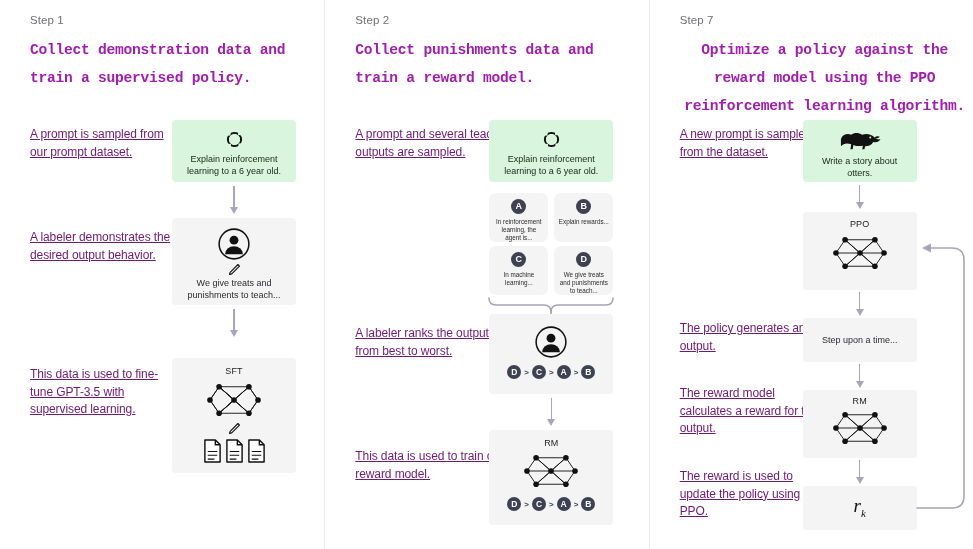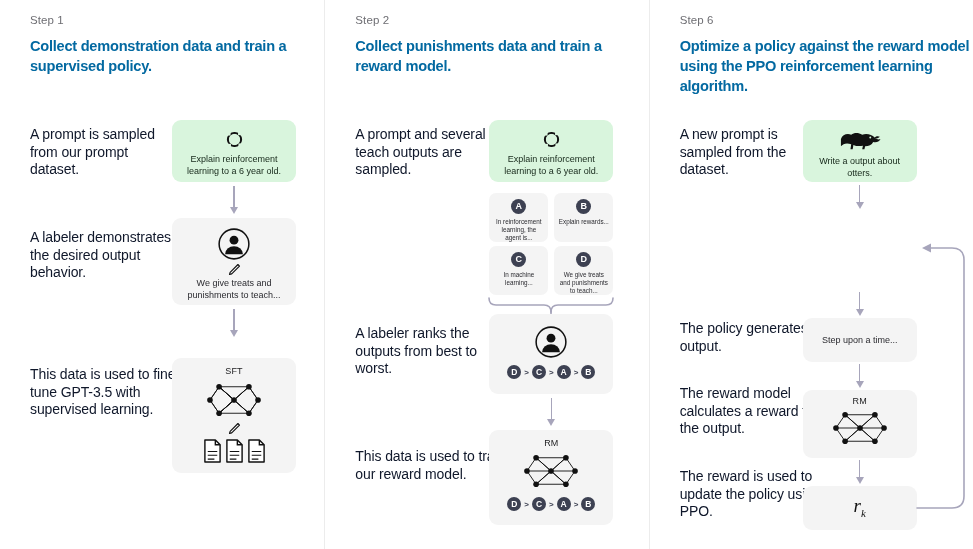--- a/index.html
+++ b/index.html
@@ -28,40 +28,42 @@
     left: 30px; top: 14px;
     font-size: 11.5px;
     color: #6e6e73;
     letter-spacing: .1px;
   }
   .step-title {
     position: absolute;
     left: 30px; top: 36px;
     font-size: 14.6px;
     font-weight: bold;
-    line-height: 20px;
+    line-height: 28px;
     letter-spacing: -0.25px;
-    color: #0369a1;
+    color: #a21caf;
     width: 270px;
+    font-family: Liberation Mono, monospace;
   }
 
   .caption {
     position: absolute;
     left: 30px;
-    font-size: 14px;
+    font-size: 12px;
     line-height: 17.5px;
-    color: #0f172a;
+    color: #701a75;
     width: 150px;
     letter-spacing: -0.1px;
+    text-decoration: underline;
   }
 
   
   .card {
     position: absolute;
-    border-radius: 9px;
+    border-radius: 4px;
     background: #f4f4f4;
     text-decoration: underline;
   }
   .card.green { background: #d9f5dd; }
   .card .card-title {
     font-size: 9px;
     text-align: center;
     color: #1c1c1e;
     letter-spacing: .1px;
   }
@@ -354,82 +356,102 @@
         <span class="rb">C</span>
         <span class="gt">&gt;</span>
         <span class="rb">A</span>
         <span class="gt">&gt;</span>
         <span class="rb">B</span>
       </div>
     </div>
   </div>
 
   <div class="col">
-    <div class="step-label">Step 6</div>
-    <div class="step-title" style="width:290px;">Optimize a policy against the reward model using the PPO reinforcement learning algorithm.</div>
+    <div class="step-label">Step 7</div>
+    <div class="step-title" style="width:290px;text-align:center;">Optimize a policy against the reward model using the PPO reinforcement learning algorithm.</div>
 
     <div class="caption" style="top:126px; width:140px;">A new prompt is sampled from the dataset.</div>
     <div class="caption" style="top:320px; width:150px;">The policy generates an output.</div>
     <div class="caption" style="top:385px; width:150px;">The reward model calculates a reward for the output.</div>
     <div class="caption" style="top:468px; width:150px;">The reward is used to update the policy using PPO.</div>
 
     <div class="card green" style="left:153px; top:120px; width:114px; height:62px;">
       <div class="icon-center" style="top:10px;">
         <svg width="44" height="21" viewBox="0 0 60 28">
           <path d="M4 12 C6 6 12 4 18 6 C22 3 28 3 33 6 C38 4 46 5 50 10 C53 13 56 13 58 12
                    C56 16 52 17 48 16 C46 20 42 22 37 22 L36 26 L33 26 L34 21
                    C30 22 25 22 21 20 L20 26 L17 26 L18 19 C12 17 7 18 4 22 Z" fill="#111"></path>
           <path d="M50 10 C52 8 55 8 57 9 C55 11 52 12 50 11 Z" fill="#111"></path>
           <circle cx="44" cy="10" r="1.3" fill="#d9f5dd"></circle>
         </svg>
       </div>
-      <div class="prompt-text" style="position:absolute; top:36px; left:0; right:0;">Write a output about otters.</div>
+      <div class="prompt-text" style="position:absolute; top:36px; left:0; right:0;">Write a story about otters.</div>
     </div>
 
     <div class="arrow" style="left:204px; top:185px; height:24px;">
       <div class="shaft"></div>
         <div class="head"></div>
     </div>
 
-
-    <div class="arrow" style="left:204px; top:292px; height:24px;">
-      <div class="shaft"></div>
-        <div class="head"></div>
-    </div>
-
-    <div class="card" style="left:153px; top:318px; width:114px; height:44px;">
-      <div class="plain-text" style="position:absolute; top:17px; left:0; right:0;">Step upon a time...</div>
-    </div>
-
-    <div class="arrow" style="left:204px; top:364px; height:24px;">
-      <div class="shaft"></div>
-        <div class="head"></div>
-    </div>
-
-    <div class="card" style="left:153px; top:390px; width:114px; height:68px;">
-      <div class="card-title" style="position:absolute; top:6px; left:0; right:0;">RM</div>
-      <div class="icon-center" style="top:17px;">
+    <div class="card" style="left:153px; top:212px; width:114px; height:78px;">
+      <div class="card-title" style="position:absolute; top:7px; left:0; right:0;">PPO</div>
+      <div class="icon-center" style="top:20px;">
         <svg width="58" height="42" viewBox="0 0 70 50">
           <g stroke="#111" stroke-width="1.1" fill="none">
             <path d="M6 25 L17 9 L53 9 L64 25 L53 41 L17 41 Z"></path>
             <path d="M17 9 L53 41 M53 9 L17 41 M35 25 L17 9 M35 25 L53 9 M35 25 L17 41 M35 25 L53 41 M35 25 L6 25 M35 25 L64 25"></path>
           </g>
           <g fill="#111">
             <circle cx="17" cy="9" r="3.4"></circle>
               <circle cx="53" cy="9" r="3.4"></circle>
             <circle cx="6" cy="25" r="3.4"></circle>
               <circle cx="35" cy="25" r="3.4"></circle>
               <circle cx="64" cy="25" r="3.4"></circle>
             <circle cx="17" cy="41" r="3.4"></circle>
               <circle cx="53" cy="41" r="3.4"></circle>
           </g>
         </svg>
       </div>
     </div>
 
+    <div class="arrow" style="left:204px; top:292px; height:24px;">
+      <div class="shaft"></div>
+        <div class="head"></div>
+    </div>
+
+    <div class="card" style="left:153px; top:318px; width:114px; height:44px;">
+      <div class="plain-text" style="position:absolute; top:17px; left:0; right:0;">Step upon a time...</div>
+    </div>
+
+    <div class="arrow" style="left:204px; top:364px; height:24px;">
+      <div class="shaft"></div>
+        <div class="head"></div>
+    </div>
+
+    <div class="card" style="left:153px; top:390px; width:114px; height:68px;">
+      <div class="card-title" style="position:absolute; top:6px; left:0; right:0;">RM</div>
+      <div class="icon-center" style="top:17px;">
+        <svg width="58" height="42" viewBox="0 0 70 50">
+          <g stroke="#111" stroke-width="1.1" fill="none">
+            <path d="M6 25 L17 9 L53 9 L64 25 L53 41 L17 41 Z"></path>
+            <path d="M17 9 L53 41 M53 9 L17 41 M35 25 L17 9 M35 25 L53 9 M35 25 L17 41 M35 25 L53 41 M35 25 L6 25 M35 25 L64 25"></path>
+          </g>
+          <g fill="#111">
+            <circle cx="17" cy="9" r="3.4"></circle>
+              <circle cx="53" cy="9" r="3.4"></circle>
+            <circle cx="6" cy="25" r="3.4"></circle>
+              <circle cx="35" cy="25" r="3.4"></circle>
+              <circle cx="64" cy="25" r="3.4"></circle>
+            <circle cx="17" cy="41" r="3.4"></circle>
+              <circle cx="53" cy="41" r="3.4"></circle>
+          </g>
+        </svg>
+      </div>
+    </div>
+
     <div class="arrow" style="left:204px; top:460px; height:24px;">
       <div class="shaft"></div>
         <div class="head"></div>
     </div>
 
     <div class="card" style="left:153px; top:486px; width:114px; height:44px;">
       <div class="rk" style="top:9px;text-align:center;">
         <span>r</span><sub>k</sub>
       </div>
     </div>

